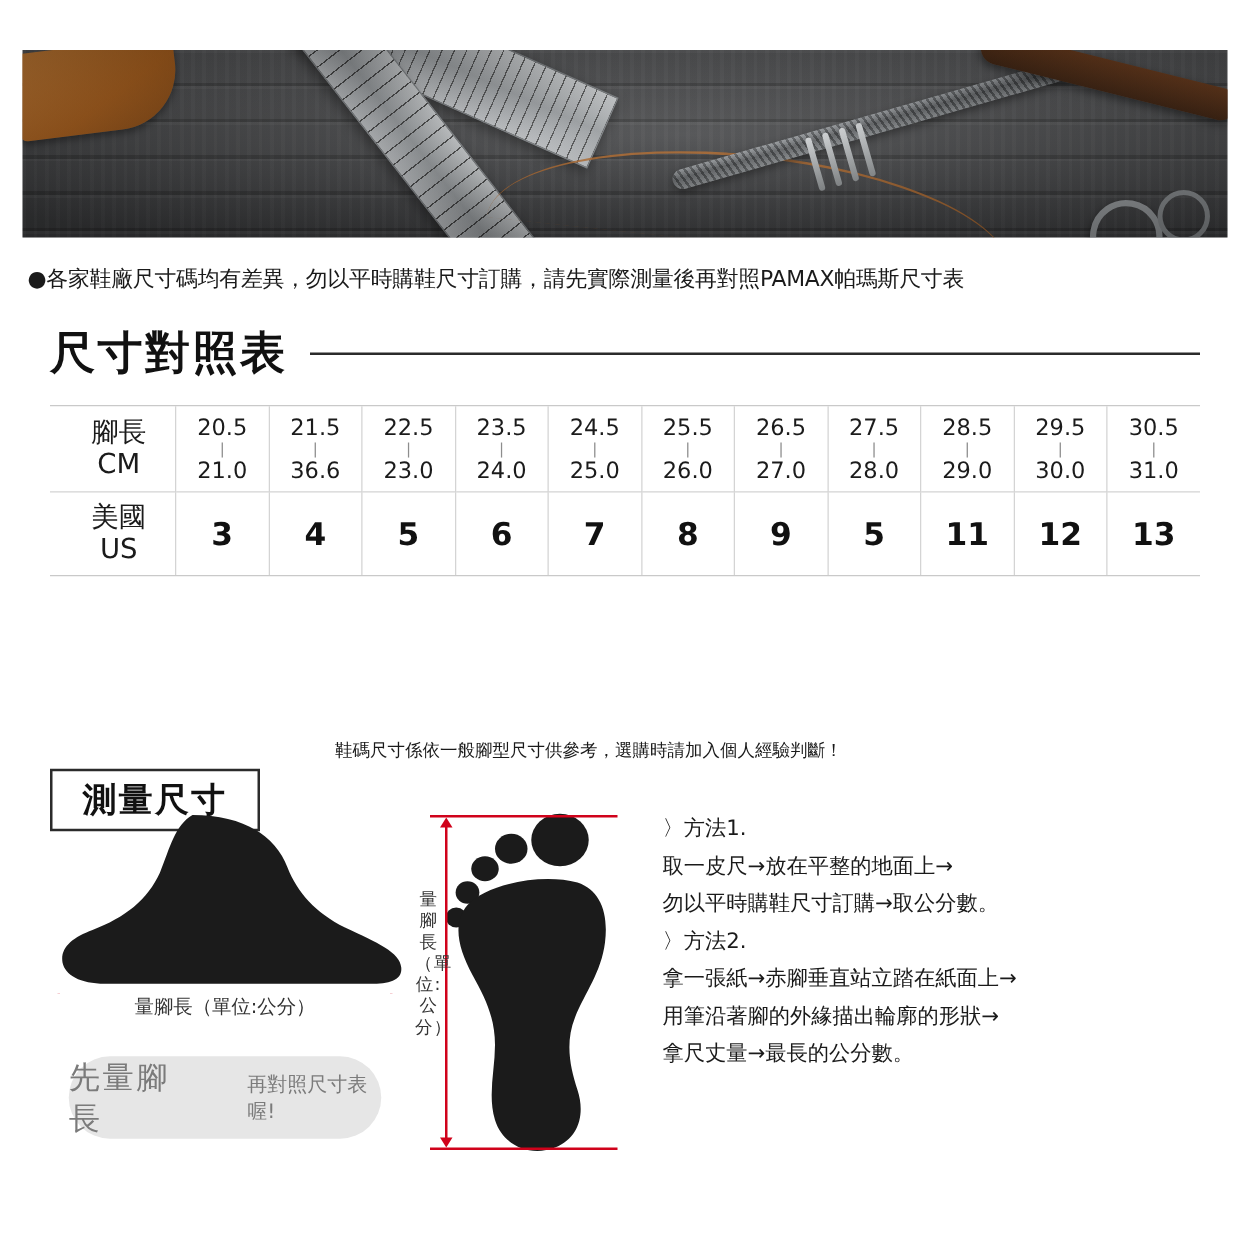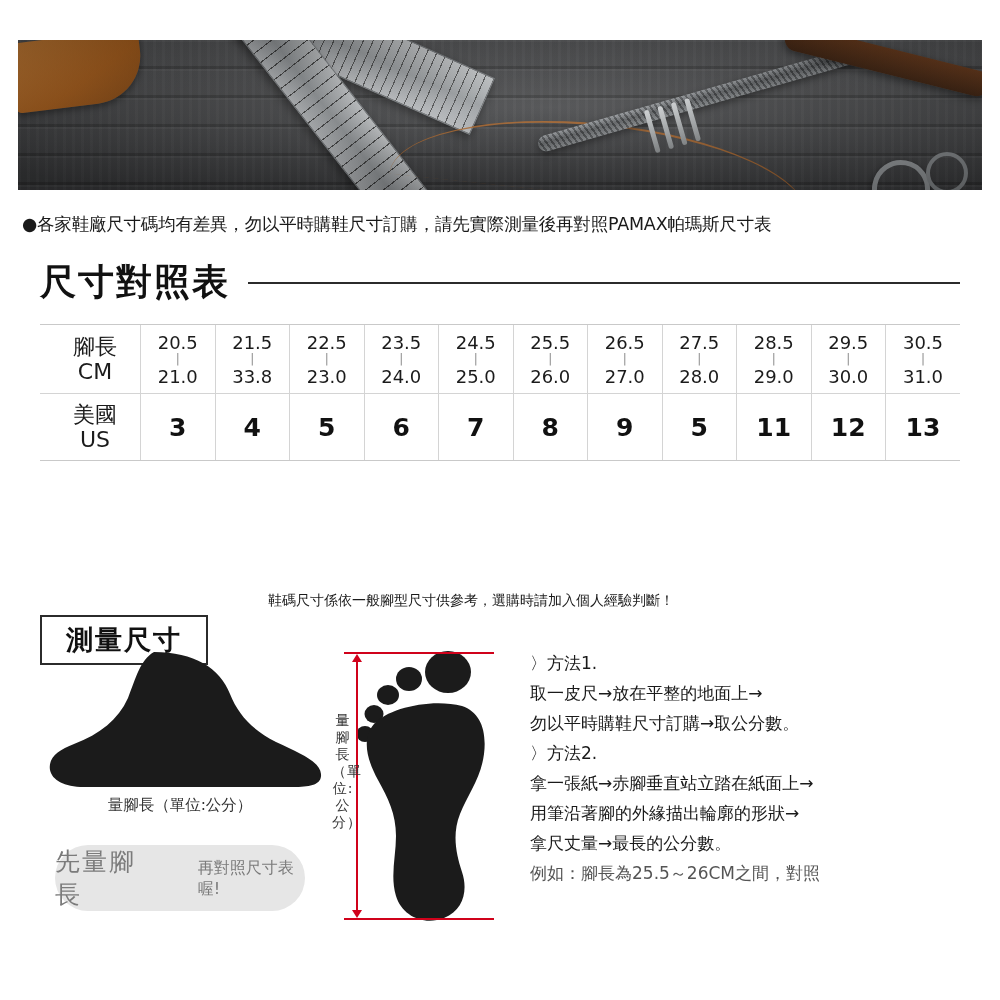--- a/index.html
+++ b/index.html
@@ -476,21 +476,21 @@
 
 <div class="table-wrap">
   <table class="size">
     <tbody>
       <tr>
         <td class="rowhead">
           <div>腳長</div>
           <div>CM</div>
         </td>
         <td class="cm-cell"><span>20.5</span><span class="dash">|</span><span>21.0</span></td>
-        <td class="cm-cell"><span>21.5</span><span class="dash">|</span><span>33.8</span></td>
+        <td class="cm-cell"><span>21.5</span><span class="dash">|</span><span>36.6</span></td>
         <td class="cm-cell"><span>22.5</span><span class="dash">|</span><span>23.0</span></td>
         <td class="cm-cell"><span>23.5</span><span class="dash">|</span><span>24.0</span></td>
         <td class="cm-cell"><span>24.5</span><span class="dash">|</span><span>25.0</span></td>
         <td class="cm-cell"><span>25.5</span><span class="dash">|</span><span>26.0</span></td>
         <td class="cm-cell"><span>26.5</span><span class="dash">|</span><span>27.0</span></td>
         <td class="cm-cell"><span>27.5</span><span class="dash">|</span><span>28.0</span></td>
         <td class="cm-cell"><span>28.5</span><span class="dash">|</span><span>29.0</span></td>
         <td class="cm-cell"><span>29.5</span><span class="dash">|</span><span>30.0</span></td>
         <td class="cm-cell"><span>30.5</span><span class="dash">|</span><span>31.0</span></td>
       </tr>
@@ -577,14 +577,13 @@
 <div class="vlabel">量腳長（單位:公分）</div>
 
 <div class="instructions">
   <div class="line">〉方法1.</div>
   <div class="line">取一皮尺→放在平整的地面上→</div>
   <div class="line">勿以平時購鞋尺寸訂購→取公分數。</div>
   <div class="line">〉方法2.</div>
   <div class="line">拿一張紙→赤腳垂直站立踏在紙面上→</div>
   <div class="line">用筆沿著腳的外緣描出輪廓的形狀→</div>
   <div class="line">拿尺丈量→最長的公分數。</div>
-  <div class="line muted">例如：腳長為25.5～26CM之間，對照</div>
 </div>
 
 </body></html>

